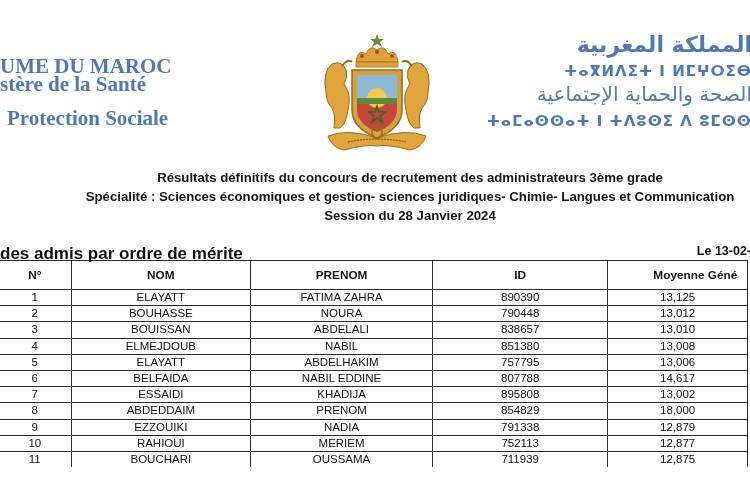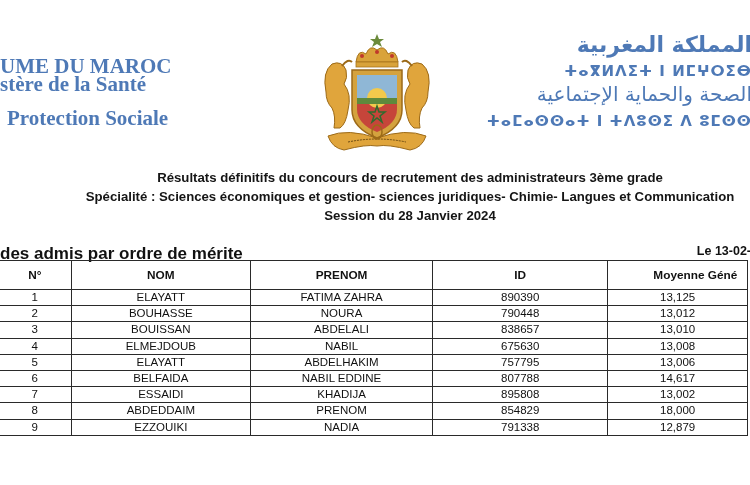--- a/index.html
+++ b/index.html
@@ -134,21 +134,21 @@
       <td>3</td>
       <td>BOUISSAN</td>
       <td>ABDELALI</td>
       <td>838657</td>
       <td>13,010</td>
     </tr>
     <tr>
       <td>4</td>
       <td>ELMEJDOUB</td>
       <td>NABIL</td>
-      <td>675630</td>
+      <td>851380</td>
       <td>13,008</td>
     </tr>
     <tr>
       <td>5</td>
       <td>ELAYATT</td>
       <td>ABDELHAKIM</td>
       <td>757795</td>
       <td>13,006</td>
     </tr>
     <tr>
@@ -172,14 +172,28 @@
       <td>854829</td>
       <td>18,000</td>
     </tr>
     <tr>
       <td>9</td>
       <td>EZZOUIKI</td>
       <td>NADIA</td>
       <td>791338</td>
       <td>12,879</td>
     </tr>
+    <tr>
+      <td>10</td>
+      <td>RAHIOUI</td>
+      <td>MERIEM</td>
+      <td>752113</td>
+      <td>12,877</td>
+    </tr>
+    <tr class="last">
+      <td>11</td>
+      <td>BOUCHARI</td>
+      <td>OUSSAMA</td>
+      <td>711939</td>
+      <td>12,875</td>
+    </tr>
   </tbody>
 </table>
 
 </body></html>

